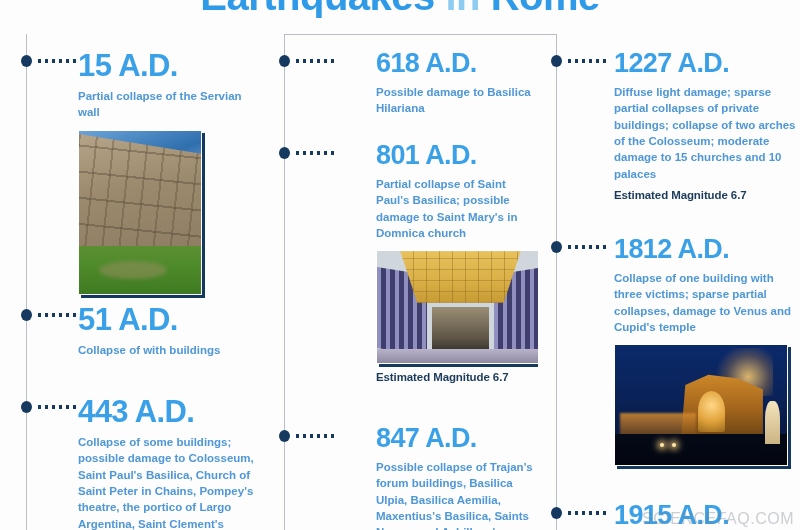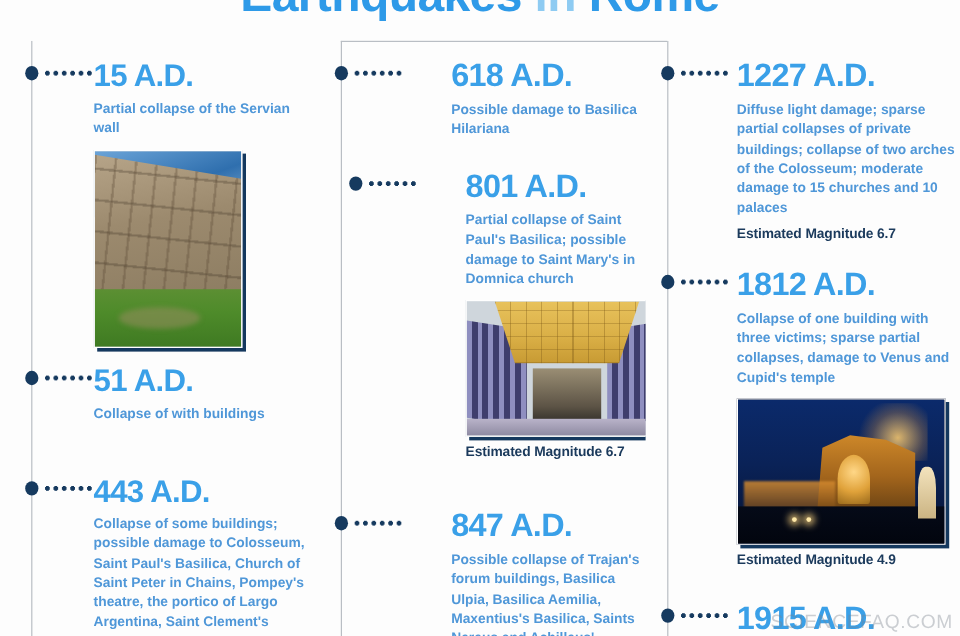--- a/index.html
+++ b/index.html
@@ -98,21 +98,21 @@
 
   .year {
     margin: 0;
     font-size: 27px;
     font-weight: bold;
     color: #3aa0e8;
     letter-spacing: -0.6px;
     line-height: 1.0;
     white-space: nowrap;
   }
-  .col-left .year  { font-size: 26px; }
+  .col-left .year  { font-size: 31px; }
   .desc {
     margin: 7px 0 0 0;
     font-size: 11.5px;
     font-weight: bold;
     line-height: 1.42;
     color: #4f97d8;
   }
   .magnitude {
     margin: 7px 0 0 0;
     font-size: 11.5px;
@@ -299,21 +299,21 @@
   <div class="col col-mid">
     <div class="rail rail-mid"></div>
 
     <div class="event" style="top:16px;">
       <div class="node"></div>
       <div class="leader"></div>
       <p class="year">618 A.D.</p>
       <p class="desc">Possible damage to Basilica Hilariana</p>
     </div>
 
-    <div class="event" style="top:108px;margin-left:12px;">
+    <div class="event" style="top:108px;">
       <div class="node"></div>
       <div class="leader"></div>
       <p class="year">801 A.D.</p>
       <p class="desc">Partial collapse of Saint Paul's Basilica; possible damage to Saint Mary's in Domnica church</p>
       <div class="photo ph-basilica">
         <div class="photo-inner">
           <div class="bg"></div>
           <div class="colsL"></div>
           <div class="colsR"></div>
           <div class="ceil"></div>
@@ -337,39 +337,38 @@
     <div class="rail rail-right"></div>
 
     <div class="event" style="top:16px;">
       <div class="node"></div>
       <div class="leader"></div>
       <p class="year">1227 A.D.</p>
       <p class="desc">Diffuse light damage; sparse partial collapses of private buildings; collapse of two arches of the Colosseum; moderate damage to 15 churches and 10 palaces</p>
       <p class="magnitude">Estimated Magnitude 6.7</p>
     </div>
 
-    <div class="event" style="top:190px;">
+    <div class="event" style="top:202px;">
       <div class="node"></div>
       <div class="leader"></div>
       <p class="year">1812 A.D.</p>
       <p class="desc">Collapse of one building with three victims; sparse partial collapses, damage to Venus and Cupid's temple</p>
       <div class="photo ph-night">
         <div class="photo-inner">
           <div class="sky"></div>
           <div class="glow"></div>
           <div class="ruin"></div>
           <div class="arch"></div>
           <div class="lowruins"></div>
           <div class="ground"></div>
           <div class="lamp lamp1"></div>
           <div class="lamp lamp2"></div>
           <div class="pillar"></div>
         </div>
       </div>
-      <p class="magnitude">Estimated Magnitude 4.9</p>
     </div>
 
     <div class="event" style="top:468px;">
       <div class="node"></div>
       <div class="leader"></div>
       <p class="year">1915 A.D.</p>
       <p class="desc"></p>
     </div>
   </div>
 

